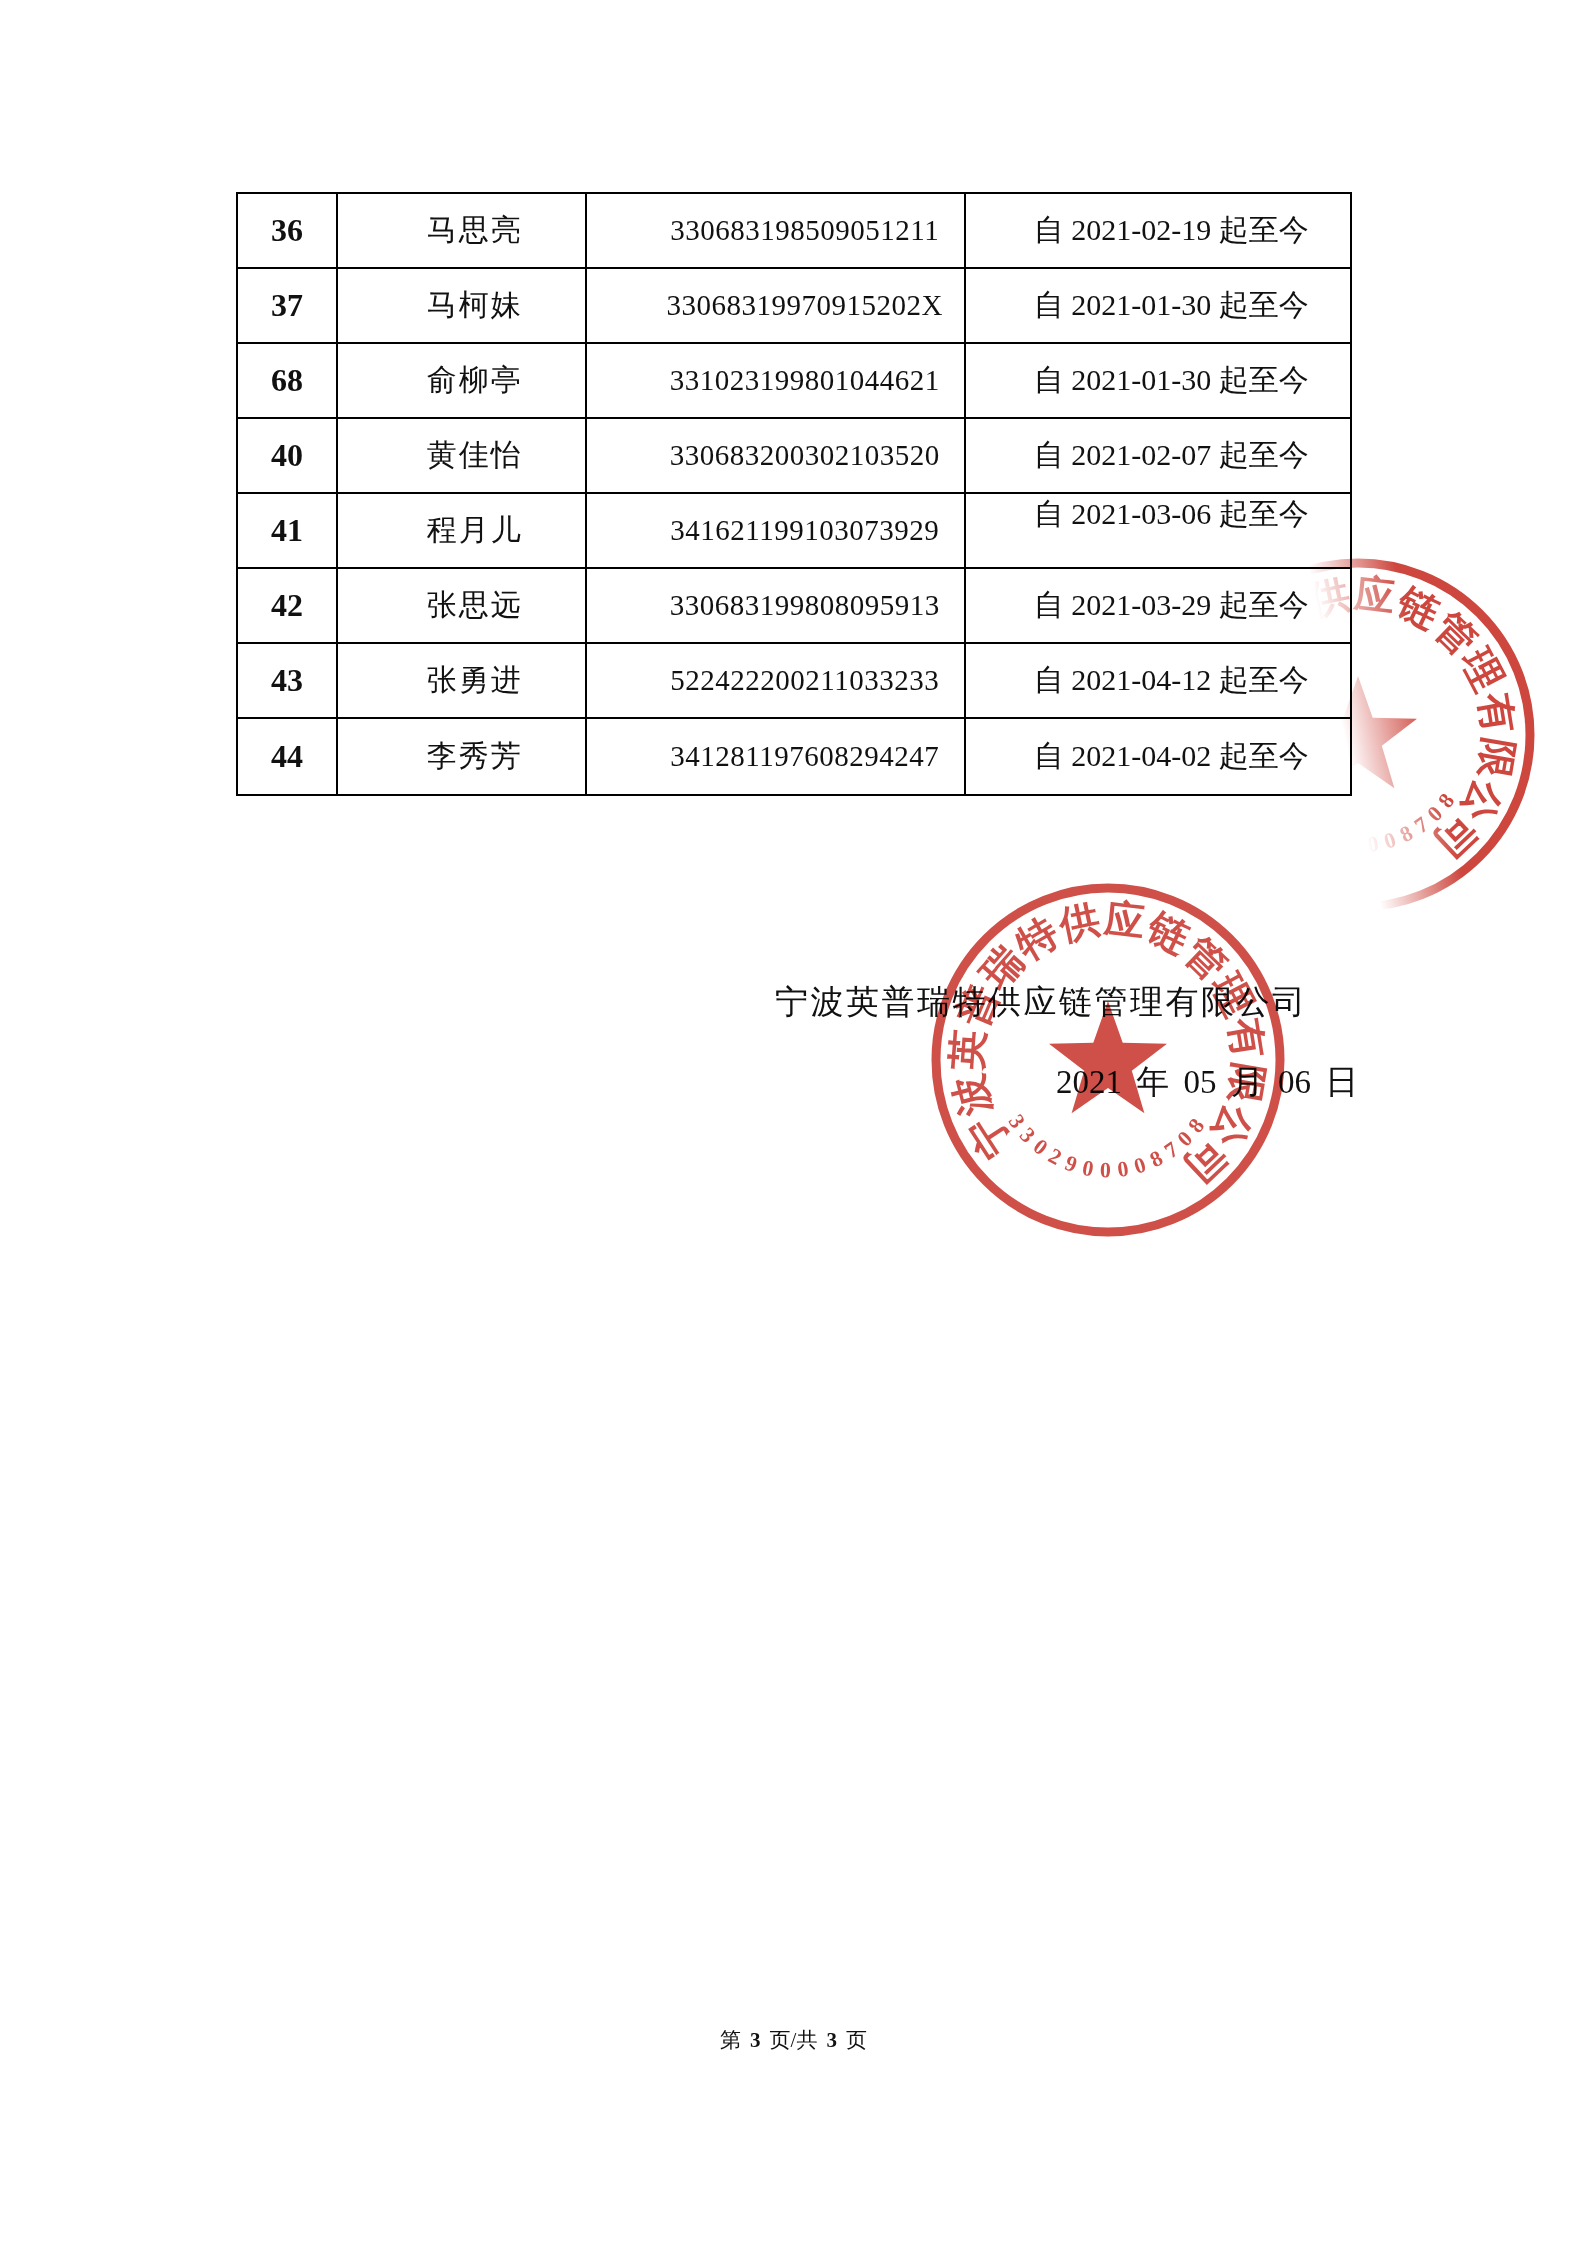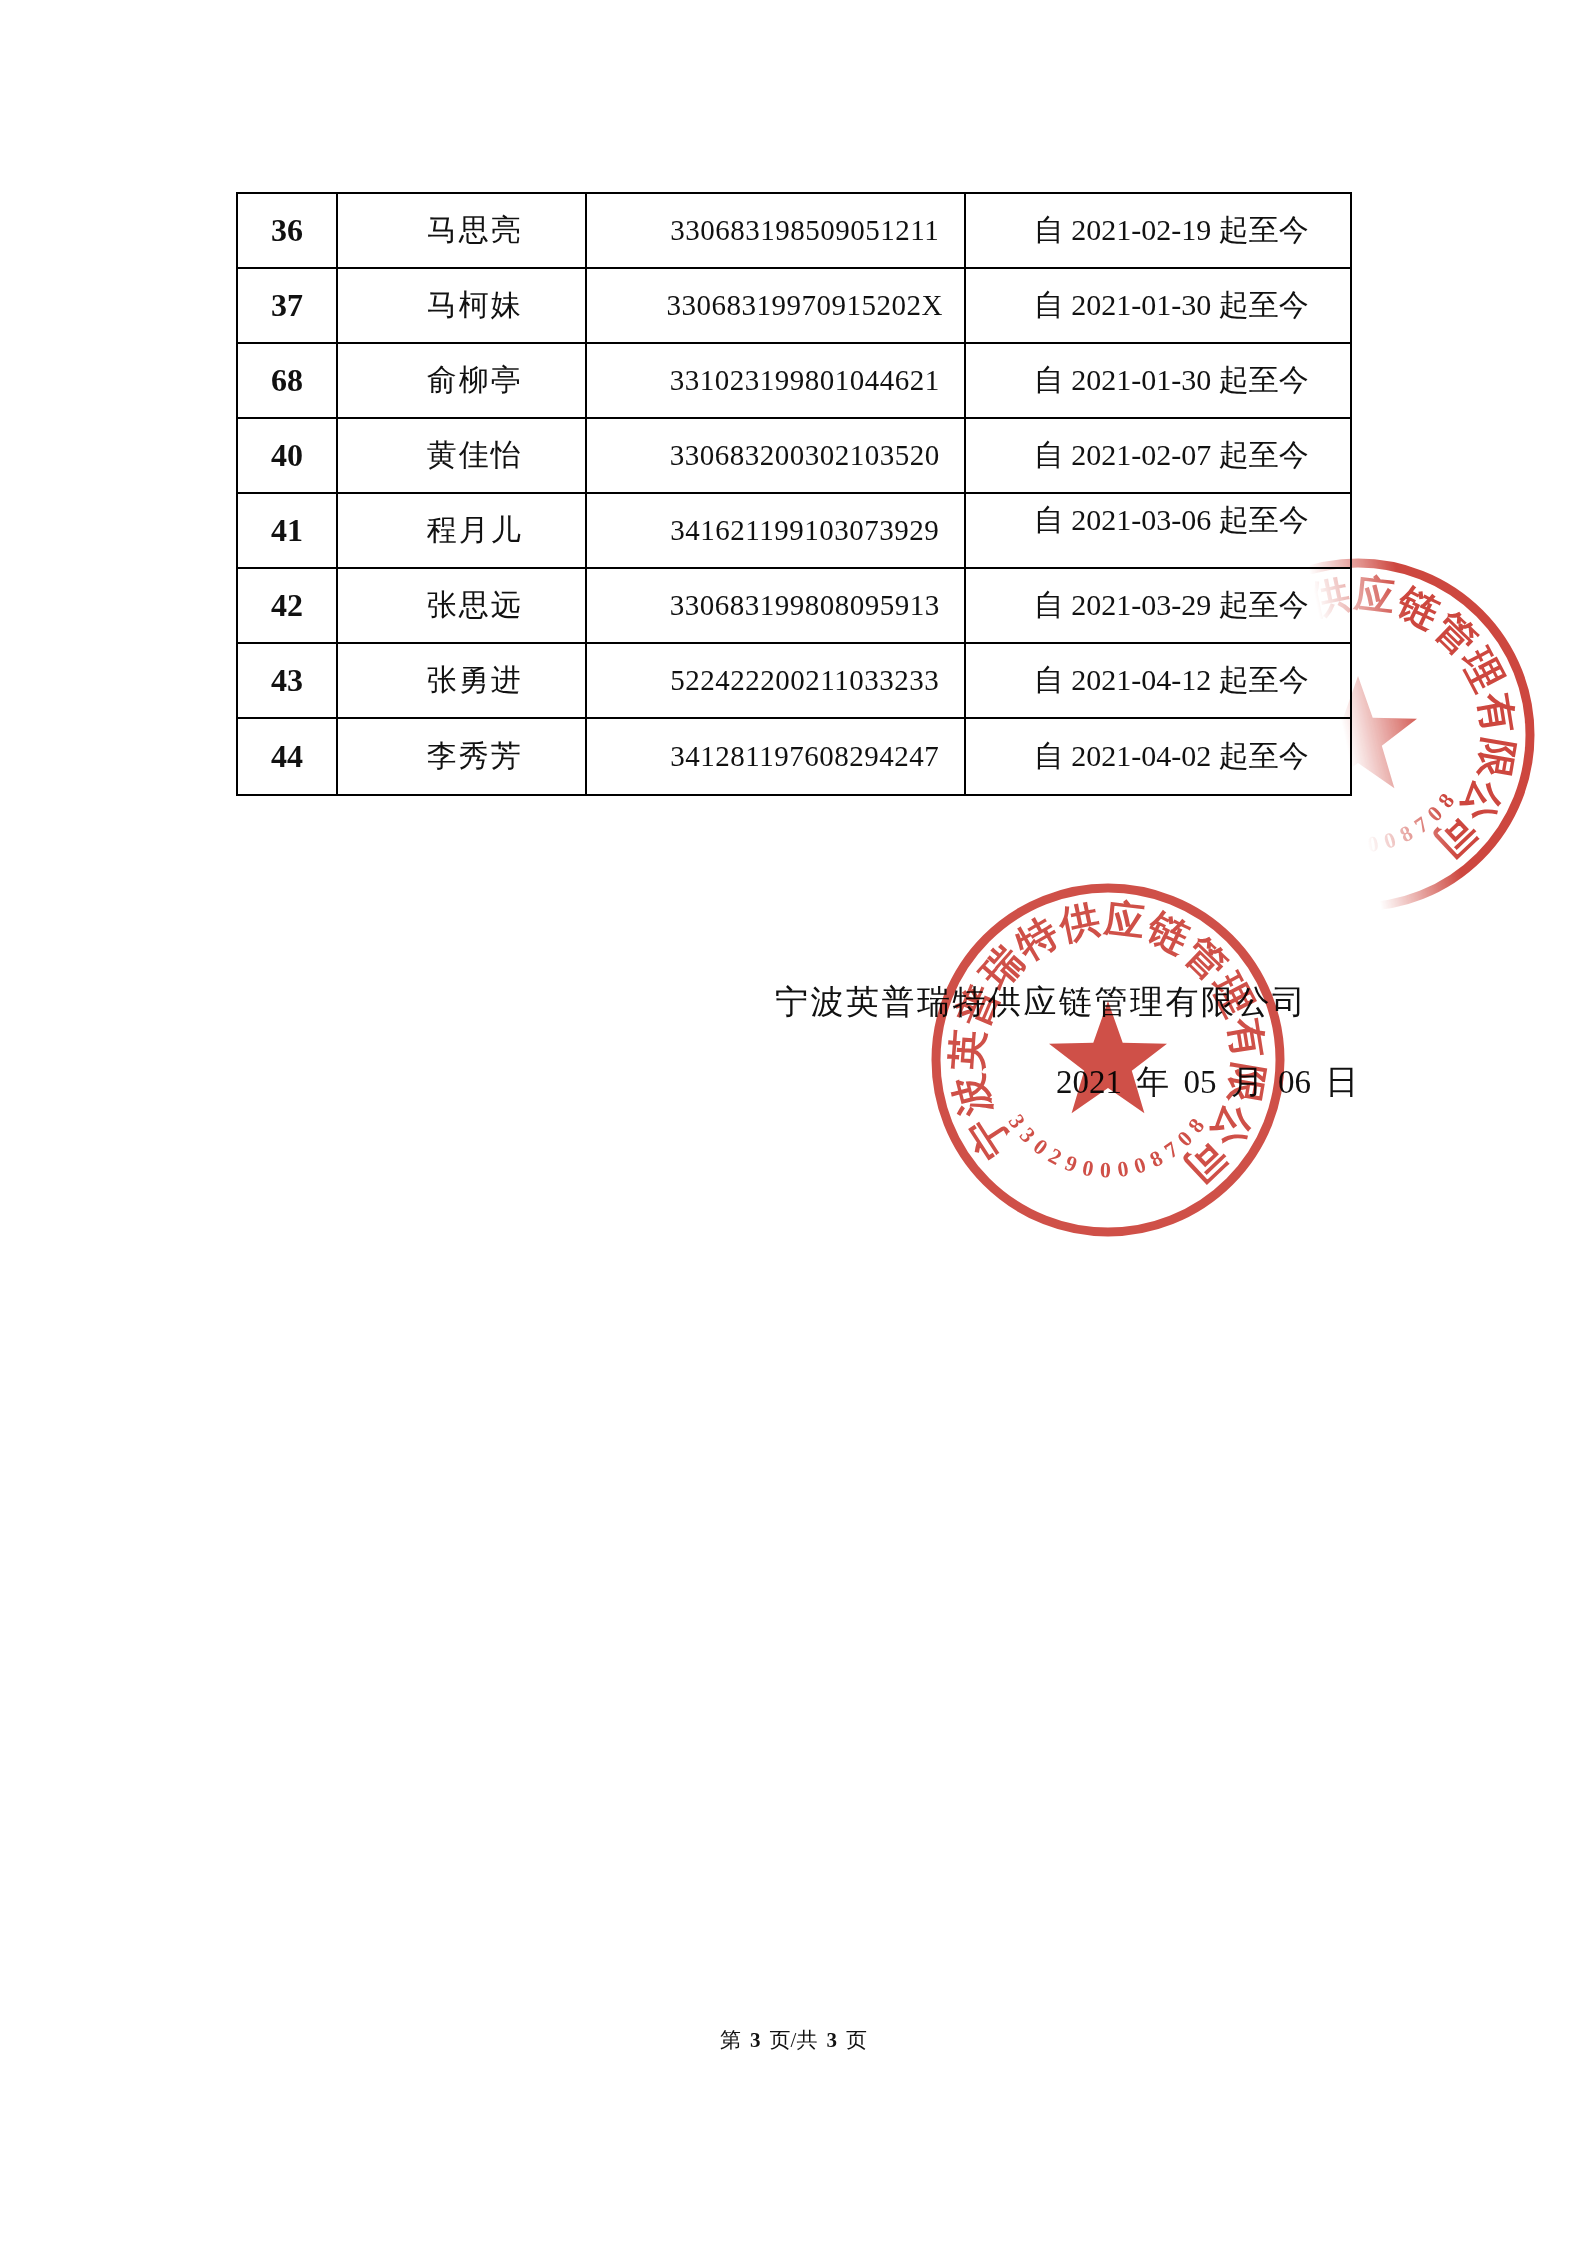--- a/index.html
+++ b/index.html
@@ -25,21 +25,21 @@
     box-sizing:border-box;
     border-right:2px solid #000;
     display:flex;align-items:center;justify-content:center;
     overflow:hidden;white-space:nowrap;
   }
   .t-cell:last-child{border-right:none;font-family:Liberation Serif, serif;}
   .c-no{width:111px;font-weight:bold;font-size:32px;}
   .c-name{width:247px;font-size:30px;letter-spacing:2px;}
   .c-id{width:356px;font-size:29px;letter-spacing:.5px;margin-left:32px;}
   .c-period{width:398px;font-size:30px;}
-  .c-period.align-top{align-items:flex-start;padding-top:6px;}
+  .c-period.align-top{align-items:flex-start;}
   
   .company-line{
     position:absolute;left:775px;top:980px;
     font-size:33px;letter-spacing:2.5px;white-space:nowrap;
   }
   .date-line{
     position:absolute;left:1056px;top:1060px;
     font-size:33px;word-spacing:6px;white-space:nowrap;
   }
   

